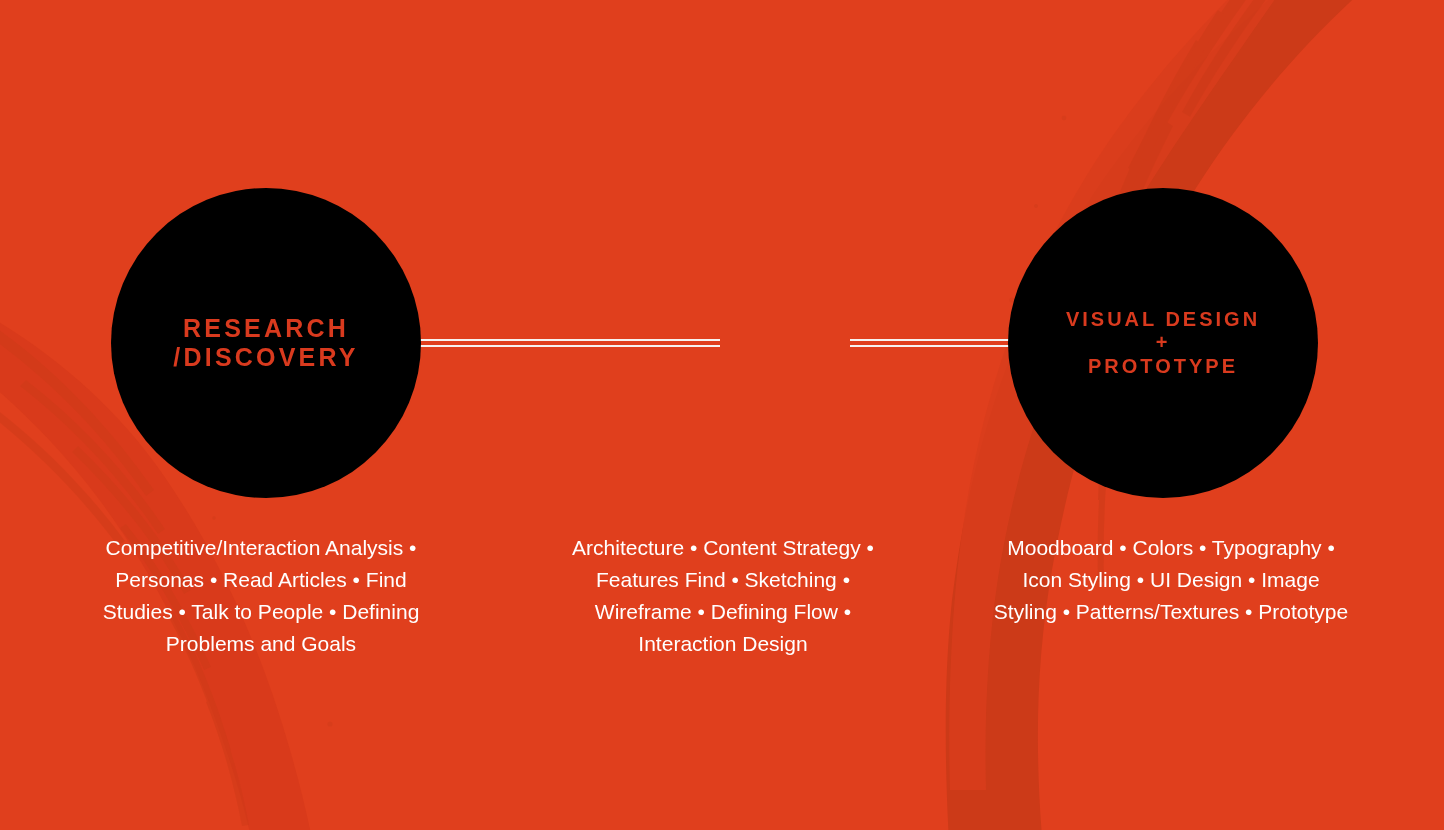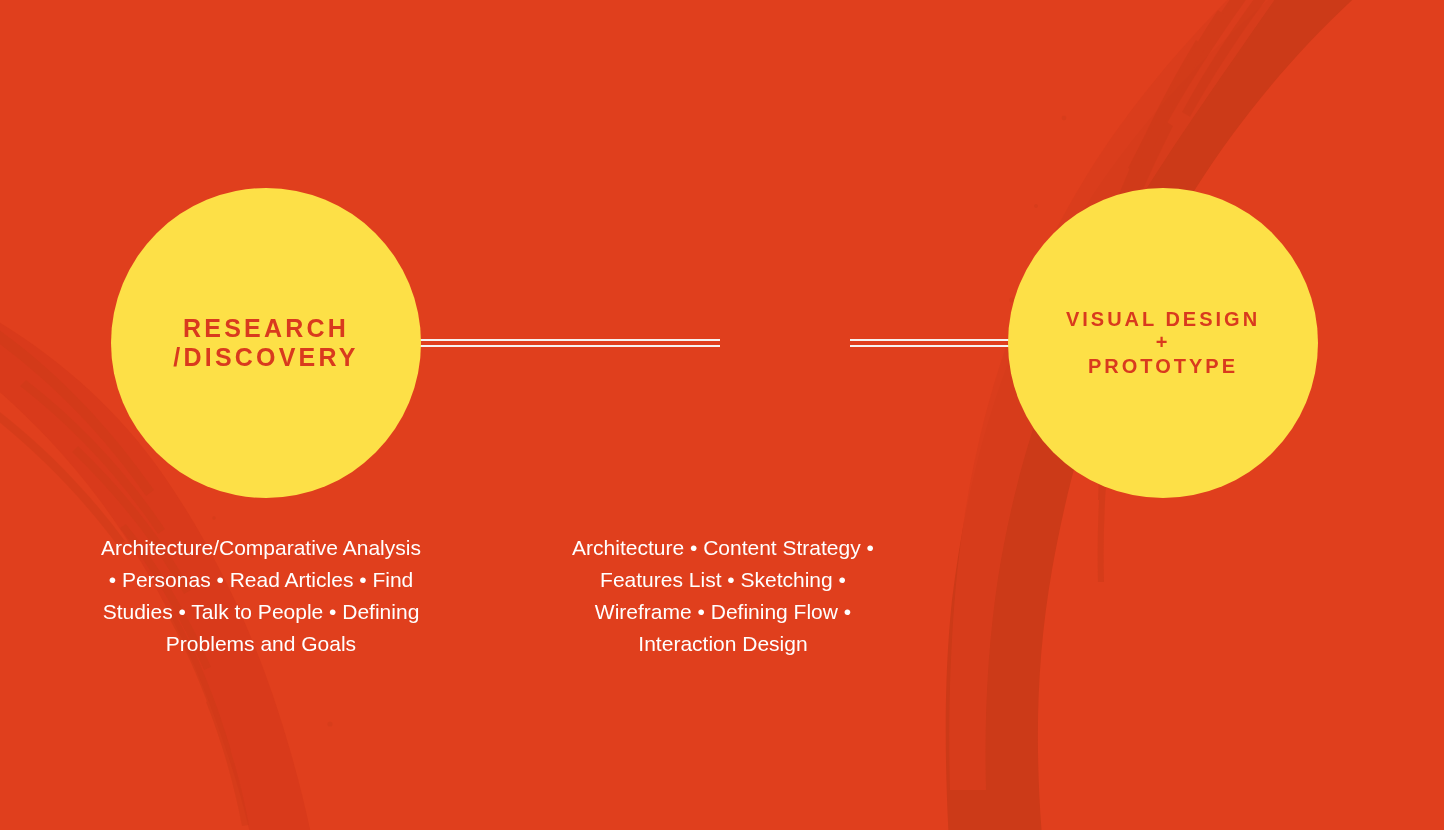--- a/index.html
+++ b/index.html
@@ -54,21 +54,21 @@
 
   #connector-1 { left:400px; top:339px; width:320px; }
   #connector-2 { left:850px; top:339px; width:320px; }
 
   
   .node {
     position:absolute;
     width:310px;
     height:310px;
     border-radius:50%;
-    background:#fde047;
+    background:#000000;
     display:flex;
     align-items:center;
     justify-content:center;
     z-index:3;
   }
   #node-1 { left:111px;  top:188px; }
   #node-2 { left:562px;  top:188px; }
   #node-3 { left:1008px; top:188px; }
 
   .node-label {
@@ -174,16 +174,17 @@
 /DISCOVERY</div>
   </div>
 
 
   <div id="node-3" class="node">
     <div class="node-label">VISUAL DESIGN
 +
 PROTOTYPE</div>
   </div>
 
-  <div id="caption-1" class="caption">Architecture/Comparative Analysis • Personas • Read Articles • Find Studies • Talk to People • Defining Problems and Goals</div>
-  <div id="caption-2" class="caption">Architecture • Content Strategy • Features List • Sketching • Wireframe • Defining Flow • Interaction Design</div>
+  <div id="caption-1" class="caption">Competitive/Interaction Analysis • Personas • Read Articles • Find Studies • Talk to People • Defining Problems and Goals</div>
+  <div id="caption-2" class="caption">Architecture • Content Strategy • Features Find • Sketching • Wireframe • Defining Flow • Interaction Design</div>
+  <div id="caption-3" class="caption">Moodboard • Colors • Typography • Icon Styling • UI Design • Image Styling • Patterns/Textures • Prototype</div>
 
 </div>
 
 </body></html>

